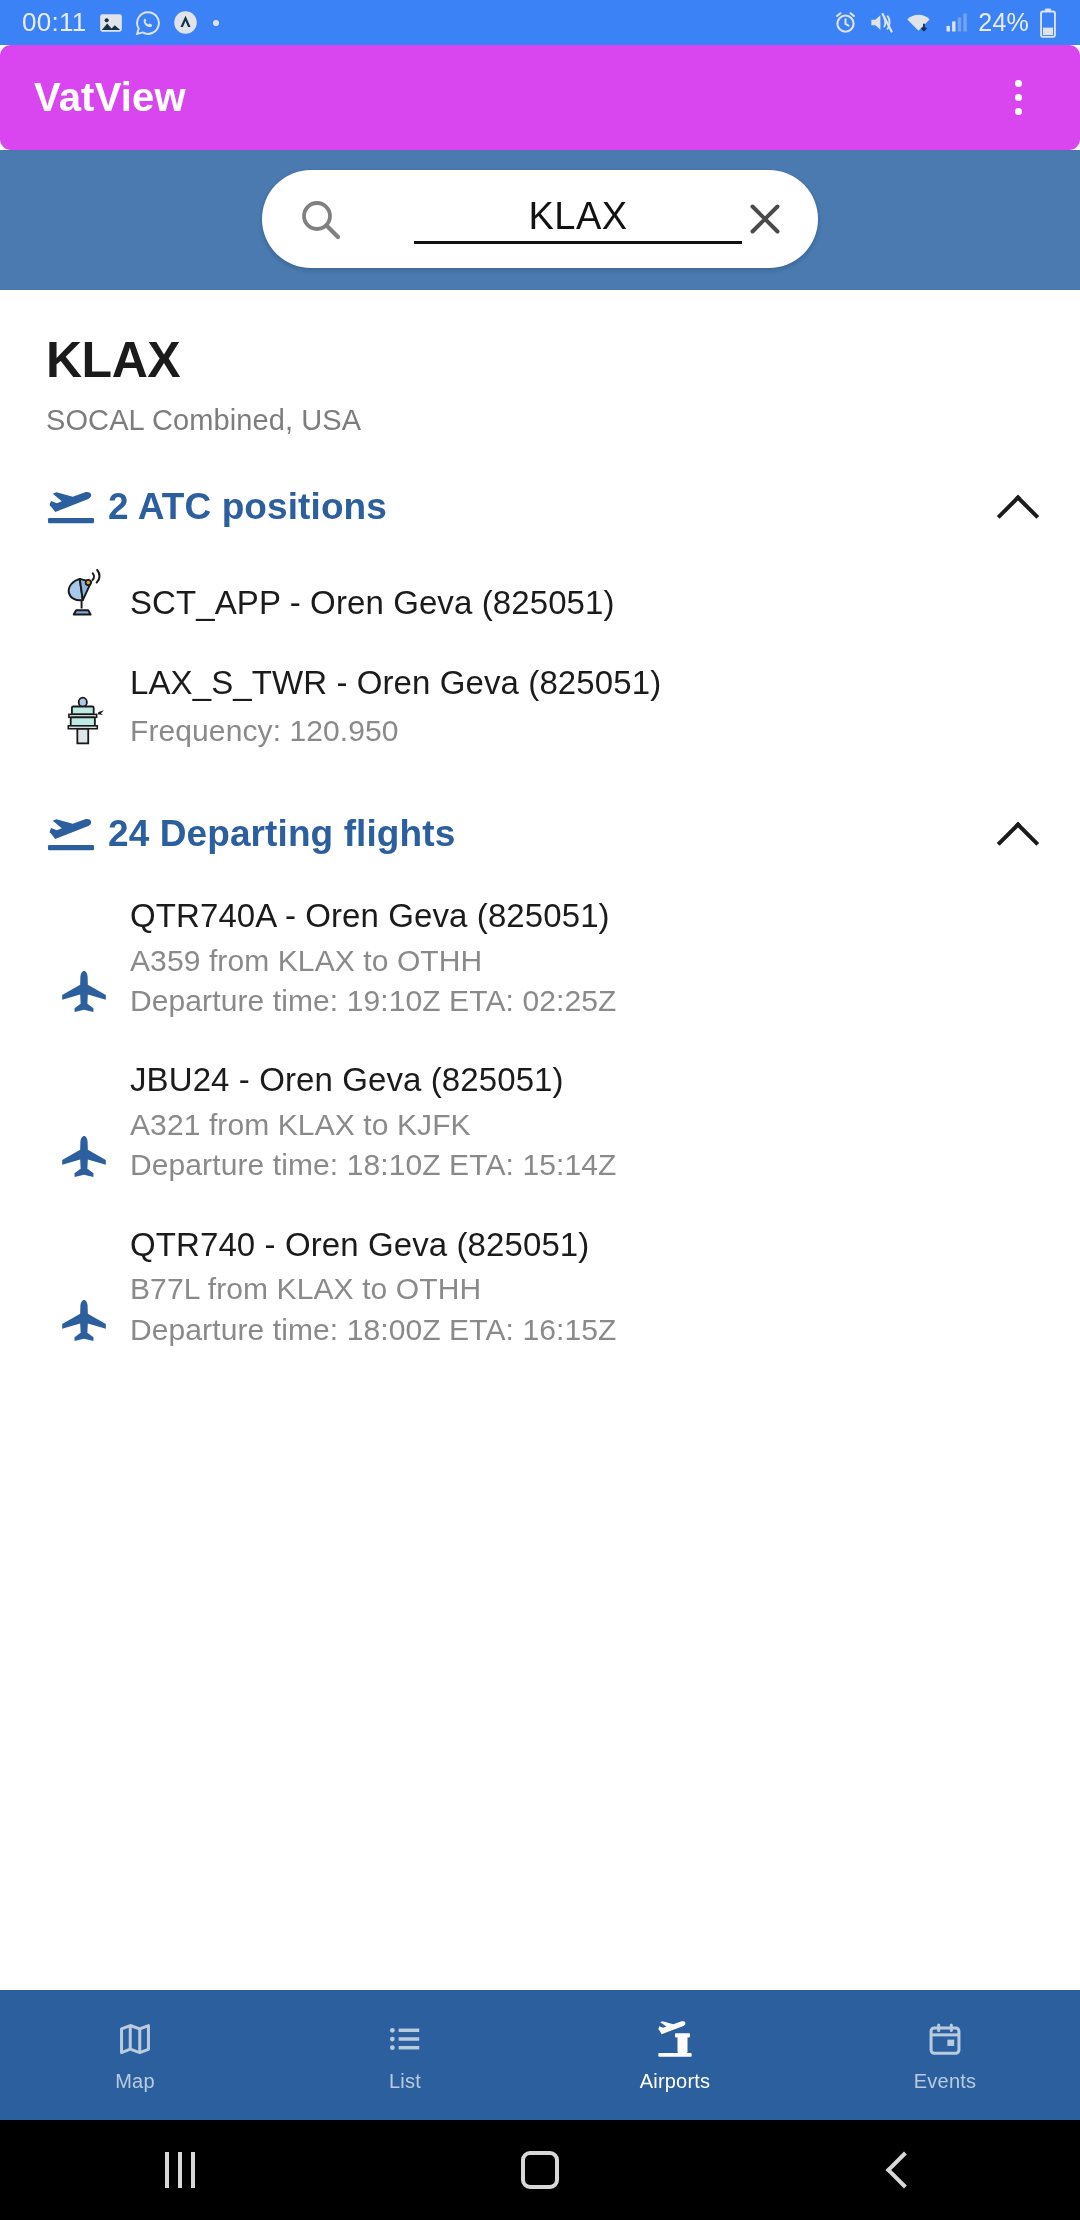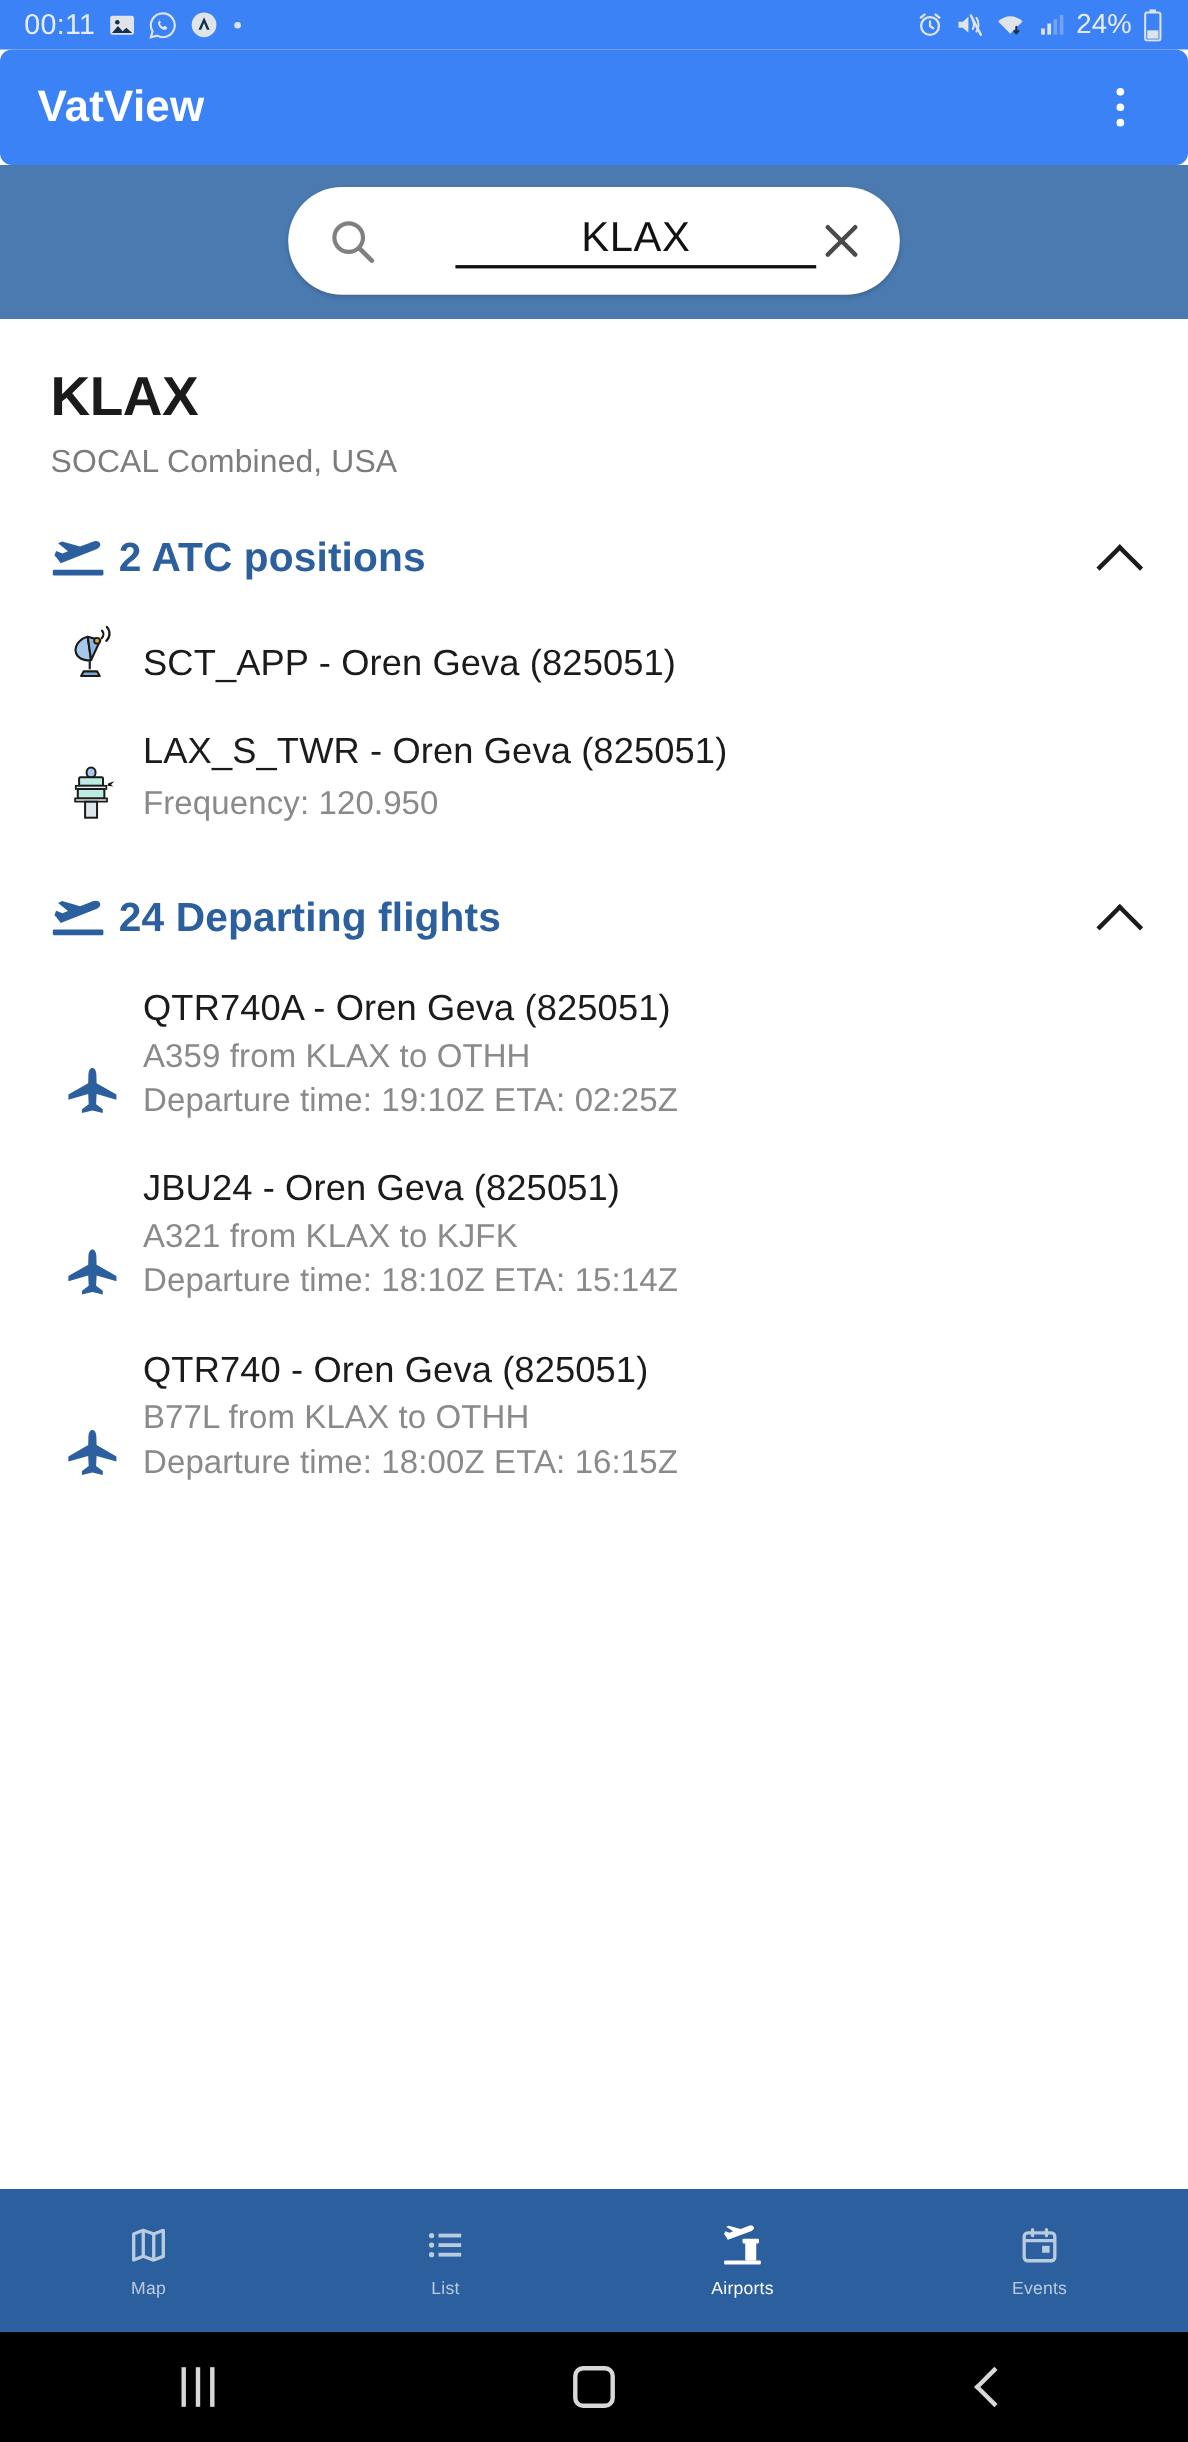--- a/index.html
+++ b/index.html
@@ -22,21 +22,21 @@
   }
   .sb-left { display:flex; align-items:center; gap:11px; }
   .sb-time { font-size:26px; letter-spacing:0.3px; color:#e8ecef; font-weight:400; }
   .sb-right { margin-left:auto; display:flex; align-items:center; gap:9px; }
   .sb-ico { display:inline-flex; align-items:center; justify-content:center; }
   .sb-batt { font-size:25px; color:#e8ecef; letter-spacing:0.2px; }
 
   
   .appbar {
     height:105px;
-    background:#3b82f6;
+    background:#d946ef;
     display:flex;
     align-items:center;
     padding:0 34px;
     position:relative;
     border-radius:11px;
   }
   .appbar-title {
     color:#ffffff;
     font-size:40px;
     font-weight:bold;
@@ -194,21 +194,21 @@
     flex:1 1 25%;
     display:flex;
     flex-direction:column;
     align-items:center;
     justify-content:center;
     gap:10px;
     cursor:pointer;
     color:#b9ccdf;
   }
   .navitem.active { color:#ffffff; }
-  .navitem .nv-label { font-size:16px; letter-spacing:0.2px; }
+  .navitem .nv-label { font-size:20px; letter-spacing:0.2px; }
   .nv-ico { height:42px; display:flex; align-items:center; justify-content:center; }
 
   
   .sysnav {
     position:absolute;
     left:0; bottom:0;
     width:1080px; height:100px;
     background:#000000;
     display:flex;
     align-items:center;

